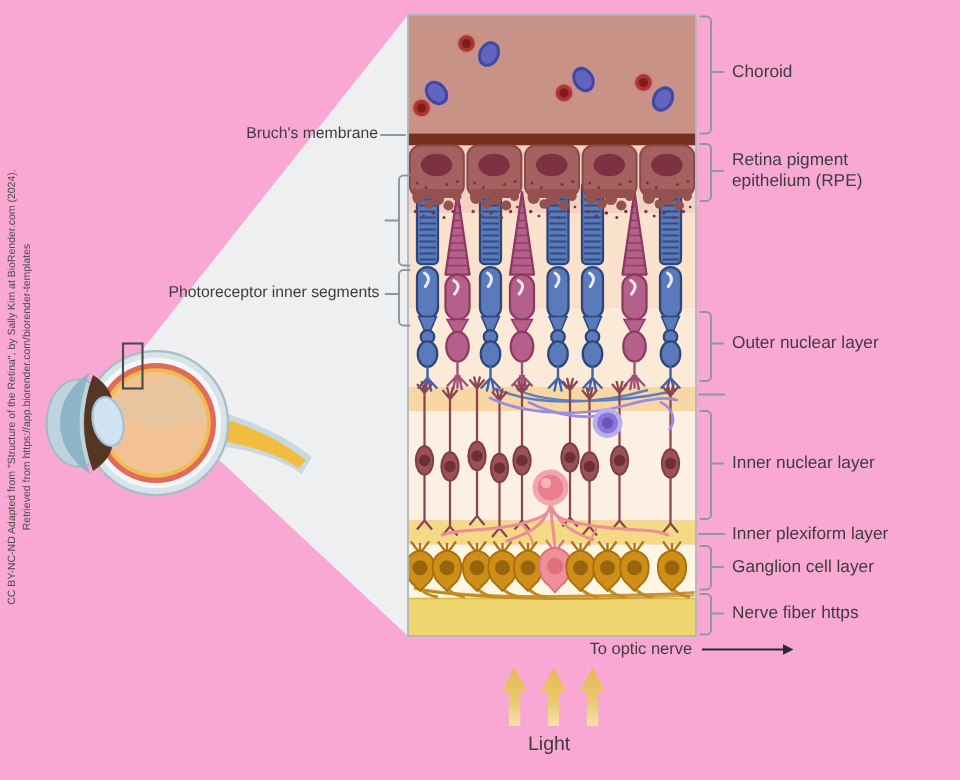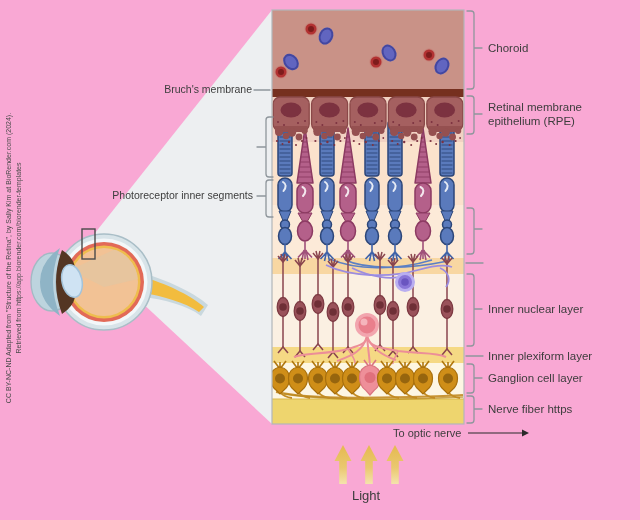--- a/index.html
+++ b/index.html
@@ -288,21 +288,22 @@
     </g>
 
     <g>
       <use href="#light-arrow" x="343"></use>
       <use href="#light-arrow" x="369"></use>
       <use href="#light-arrow" x="395"></use>
     </g>
   </svg>
 
   <div class="lbl rlab" id="lbl-choroid">Choroid</div>
-  <div class="lbl rlab wrap" id="lbl-rpe">Retinal membrane epithelium (RPE)</div>
+  <div class="lbl rlab wrap" id="lbl-rpe">Retina pigment epithelium (RPE)</div>
+  <div class="lbl rlab" id="lbl-onl">Outer nuclear layer</div>
   <div class="lbl rlab" id="lbl-inl">Inner nuclear layer</div>
   <div class="lbl rlab" id="lbl-ipl">Inner plexiform layer</div>
   <div class="lbl rlab" id="lbl-gcl">Ganglion cell layer</div>
   <div class="lbl rlab" id="lbl-nfl">Nerve fiber https</div>
 
   <div class="llbl" id="lbl-bruch">Bruch's membrane</div>
   <div class="llbl" id="lbl-pris">Photoreceptor inner segments</div>
 
   <div class="lbl" id="lbl-optic">To optic nerve</div>
   <div class="lbl" id="lbl-light">Light</div>

